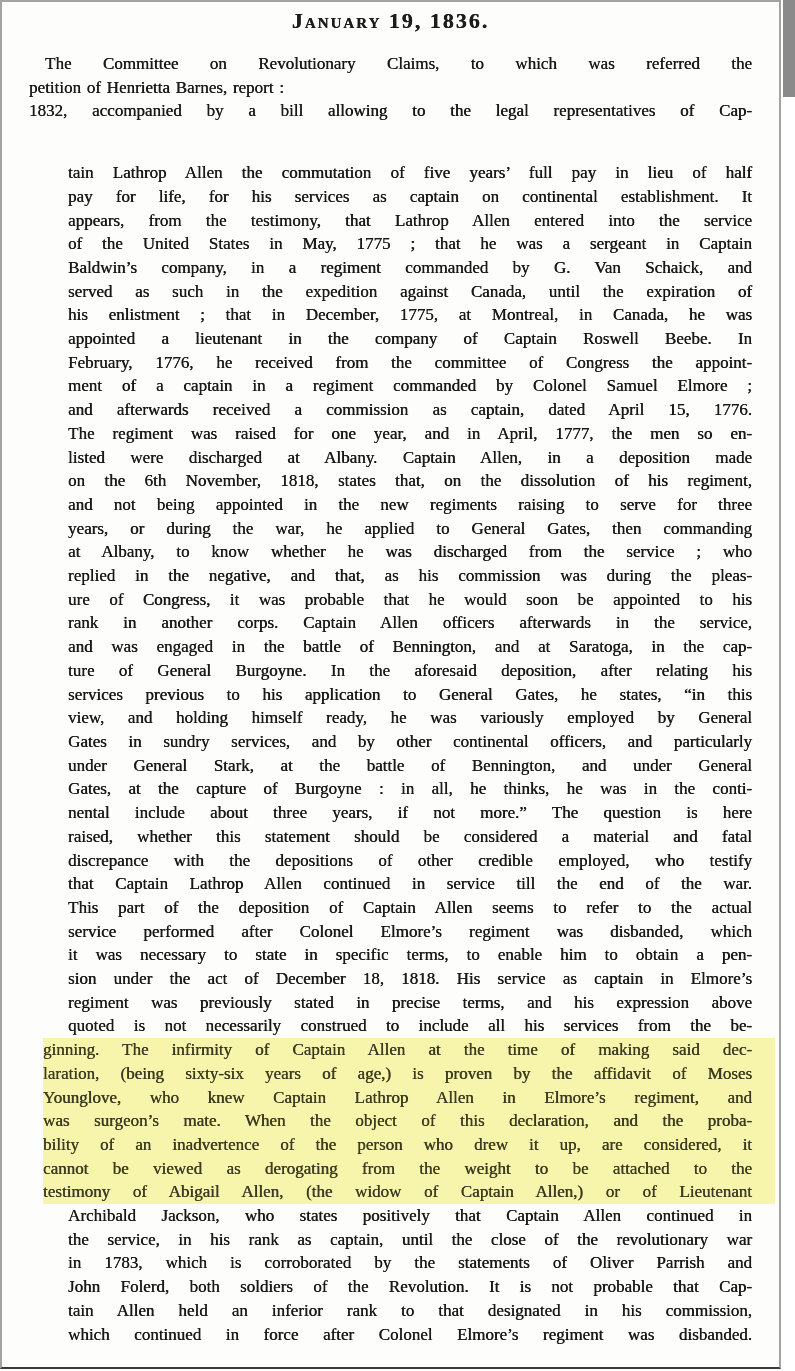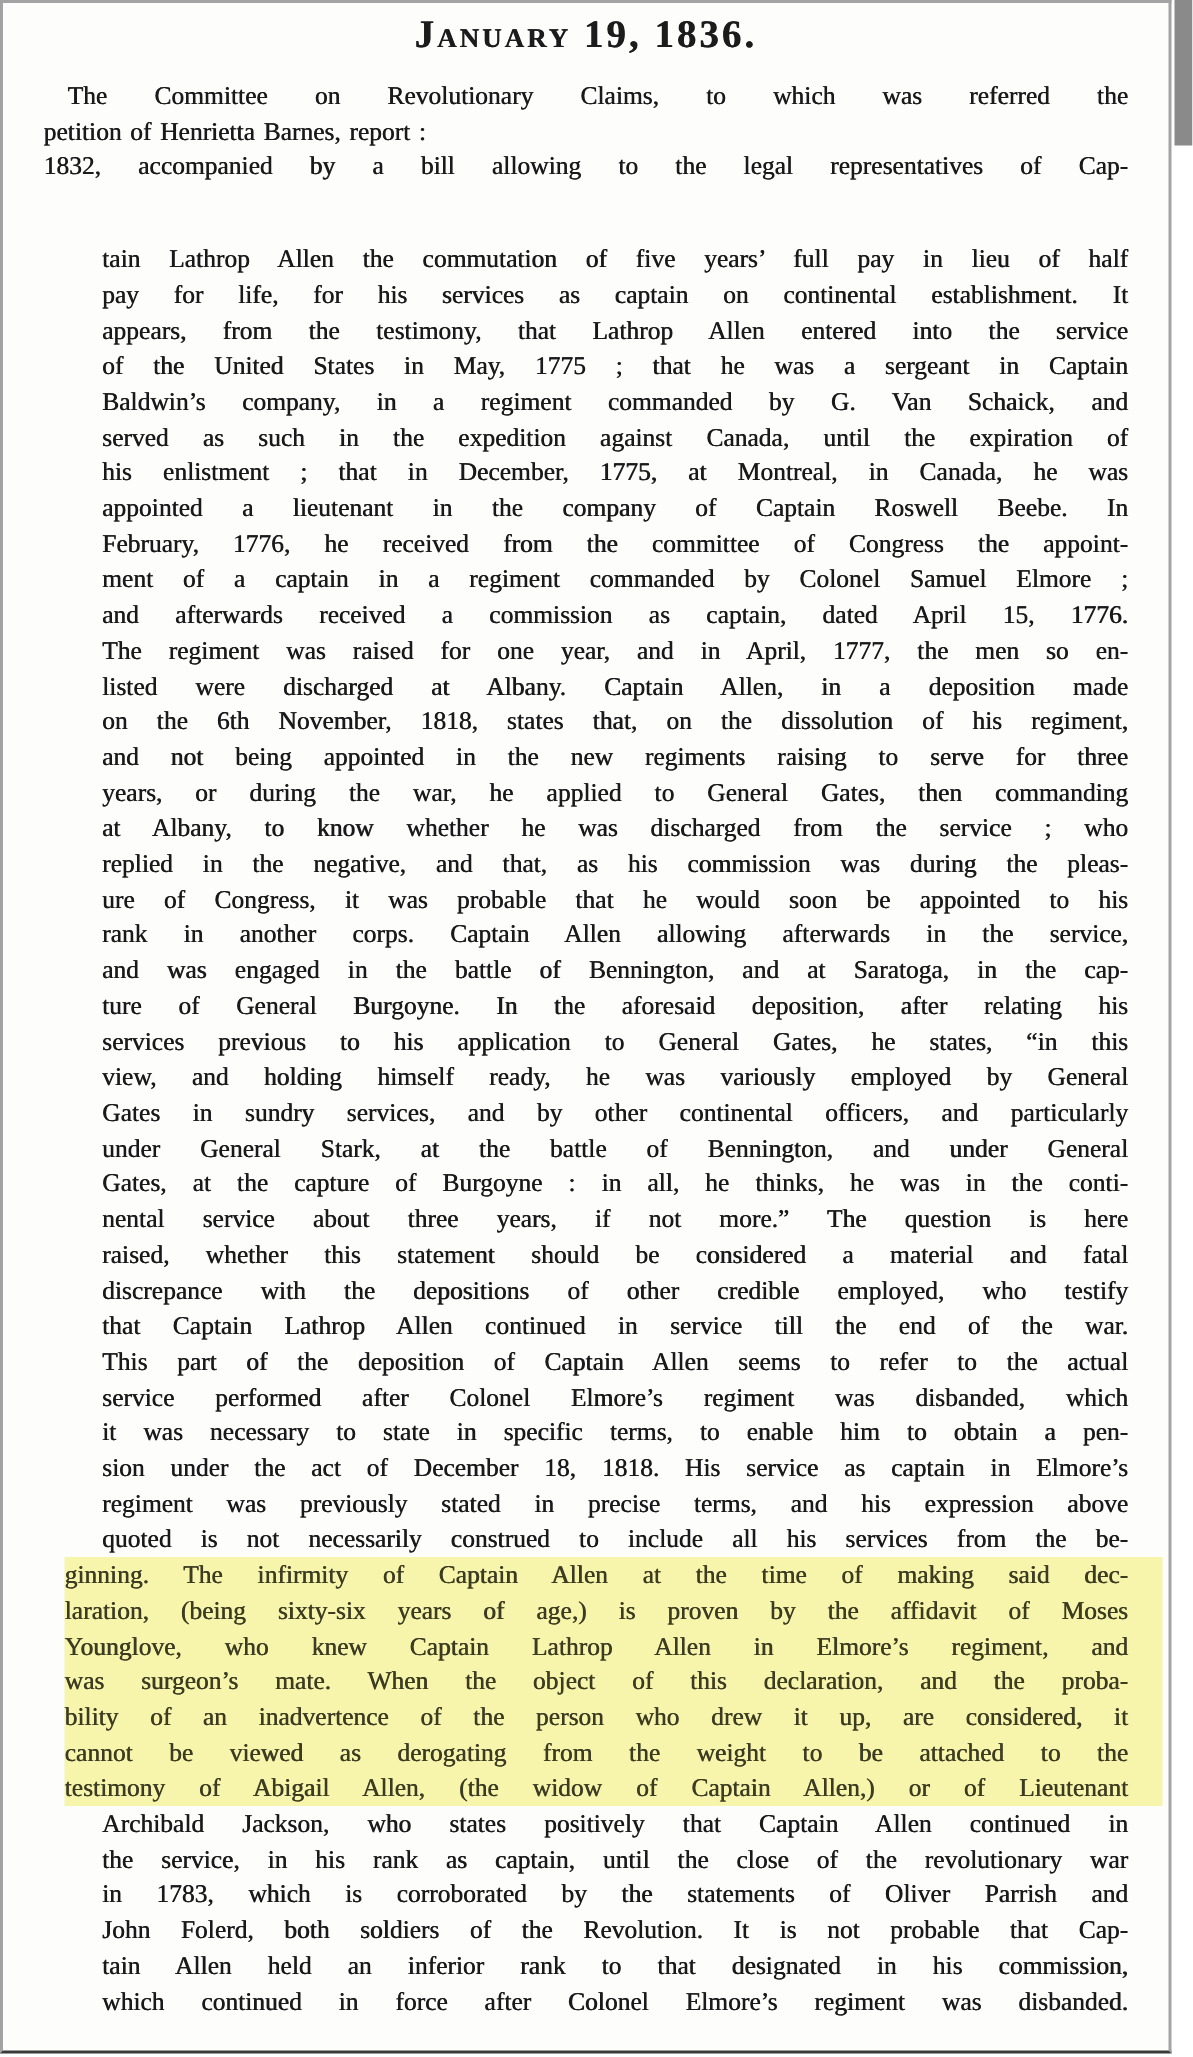--- a/index.html
+++ b/index.html
@@ -24,21 +24,21 @@
     border: 2px solid #a3a3a3;
     border-bottom: 2px solid #3a3a3a;
   }
   .heading {
     position: absolute;
     top: 6px; left: 0;
     width: 100%;
     text-align: center;
     font-variant: small-caps;
     font-weight: bold;
-    font-size: 26px;
+    font-size: 22px;
     letter-spacing: 2px;
     color: #1c1c1c;
     text-shadow: 0.3px 0 0 currentColor;
   }
   .textcol {
     position: absolute;
     left: 27px; top: 50px;
     width: 723px;
     font-size: 17px;
     line-height: 23.7px;
@@ -102,29 +102,29 @@
           <div class="line">ment of a captain in a regiment commanded by Colonel Samuel Elmore ;</div>
           <div class="line">and afterwards received a commission as captain, dated April 15, 1776.</div>
           <div class="line">The regiment was raised for one year, and in April, 1777, the men so en-</div>
           <div class="line">listed were discharged at Albany.  Captain Allen, in a deposition made</div>
           <div class="line">on the 6th November, 1818, states that, on the dissolution of his regiment,</div>
           <div class="line">and not being appointed in the new regiments raising to serve for three</div>
           <div class="line">years, or during the war, he applied to General Gates, then commanding</div>
           <div class="line">at Albany, to know whether he was discharged from the service ; who</div>
           <div class="line">replied in the negative, and that, as his commission was during the pleas-</div>
           <div class="line">ure of Congress, it was probable that he would soon be appointed to his</div>
-          <div class="line">rank in another corps.  Captain Allen allowing afterwards in the service,</div>
+          <div class="line">rank in another corps.  Captain Allen officers afterwards in the service,</div>
           <div class="line">and was engaged in the battle of Bennington, and at Saratoga, in the cap-</div>
           <div class="line">ture of General Burgoyne.  In the aforesaid deposition, after relating his</div>
           <div class="line">services previous to his application to General Gates, he states, “in this</div>
           <div class="line">view, and holding himself ready, he was variously employed by General</div>
           <div class="line">Gates in sundry services, and by other continental officers, and particularly</div>
           <div class="line">under General Stark, at the battle of Bennington, and under General</div>
           <div class="line">Gates, at the capture of Burgoyne : in all, he thinks, he was in the conti-</div>
-          <div class="line">nental service about three years, if not more.”  The question is here</div>
+          <div class="line">nental include about three years, if not more.”  The question is here</div>
           <div class="line">raised, whether this statement should be considered a material and fatal</div>
           <div class="line">discrepance with the depositions of other credible employed, who testify</div>
           <div class="line">that Captain Lathrop Allen continued in service till the end of the war.</div>
           <div class="line">This part of the deposition of Captain Allen seems to refer to the actual</div>
           <div class="line">service performed after Colonel Elmore’s regiment was disbanded, which</div>
           <div class="line">it was necessary to state in specific terms, to enable him to obtain a pen-</div>
           <div class="line">sion under the act of December 18, 1818.  His service as captain in Elmore’s</div>
           <div class="line">regiment was previously stated in precise terms, and his expression above</div>
           <div class="line">quoted is not necessarily construed to include all his services from the be-</div>
           <div class="hl">

